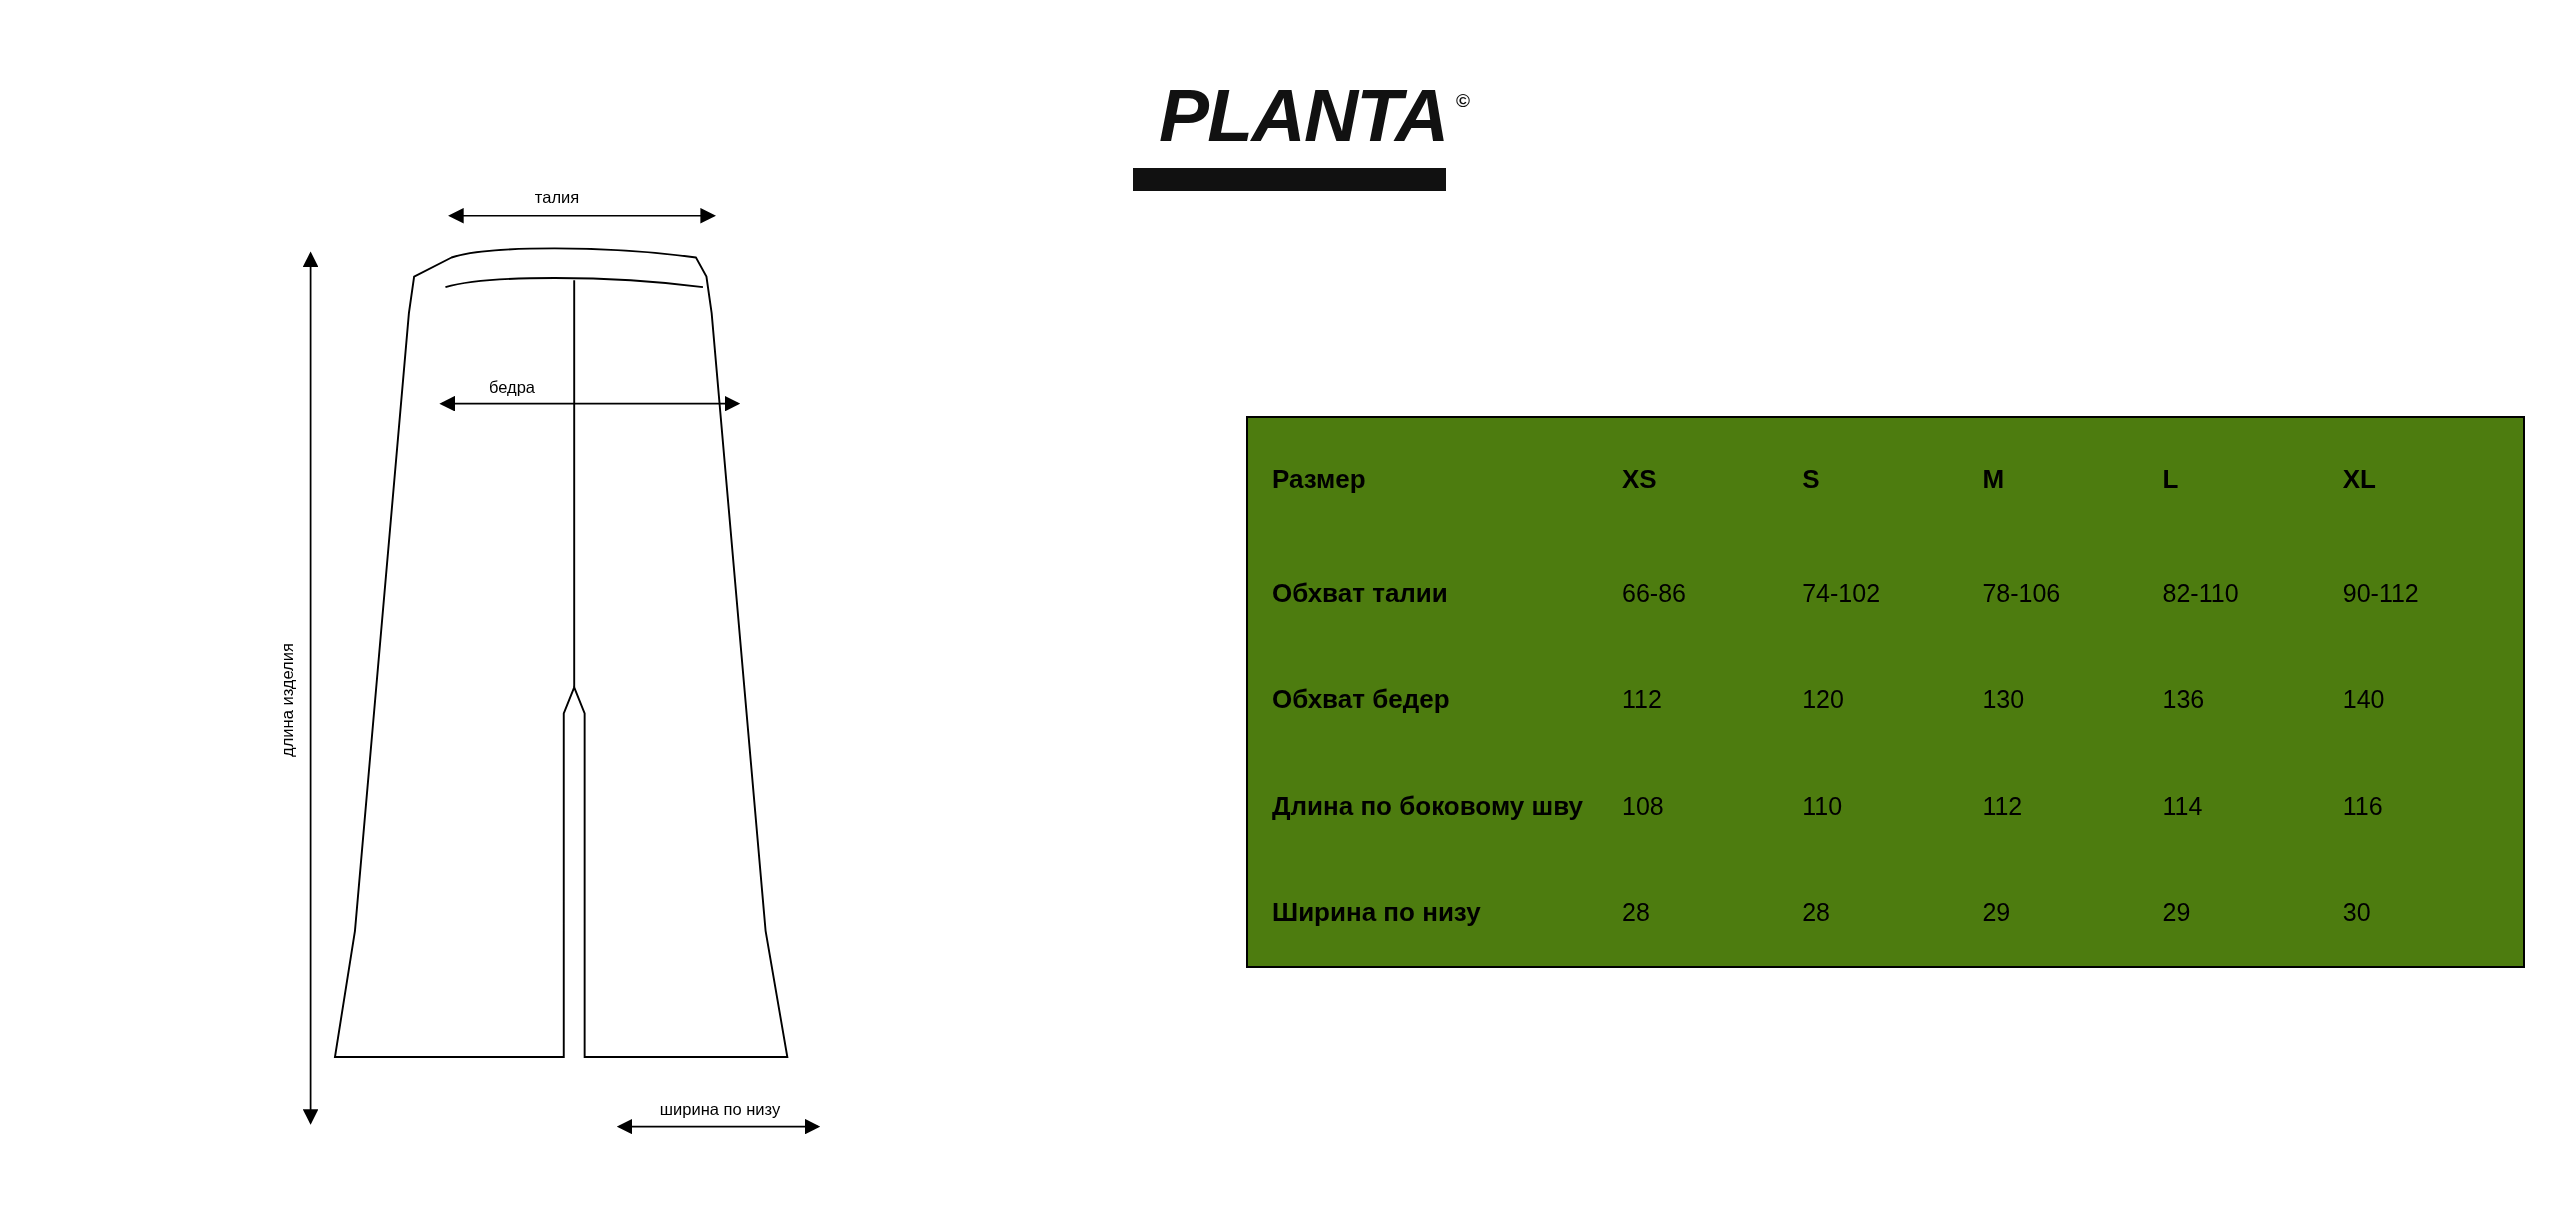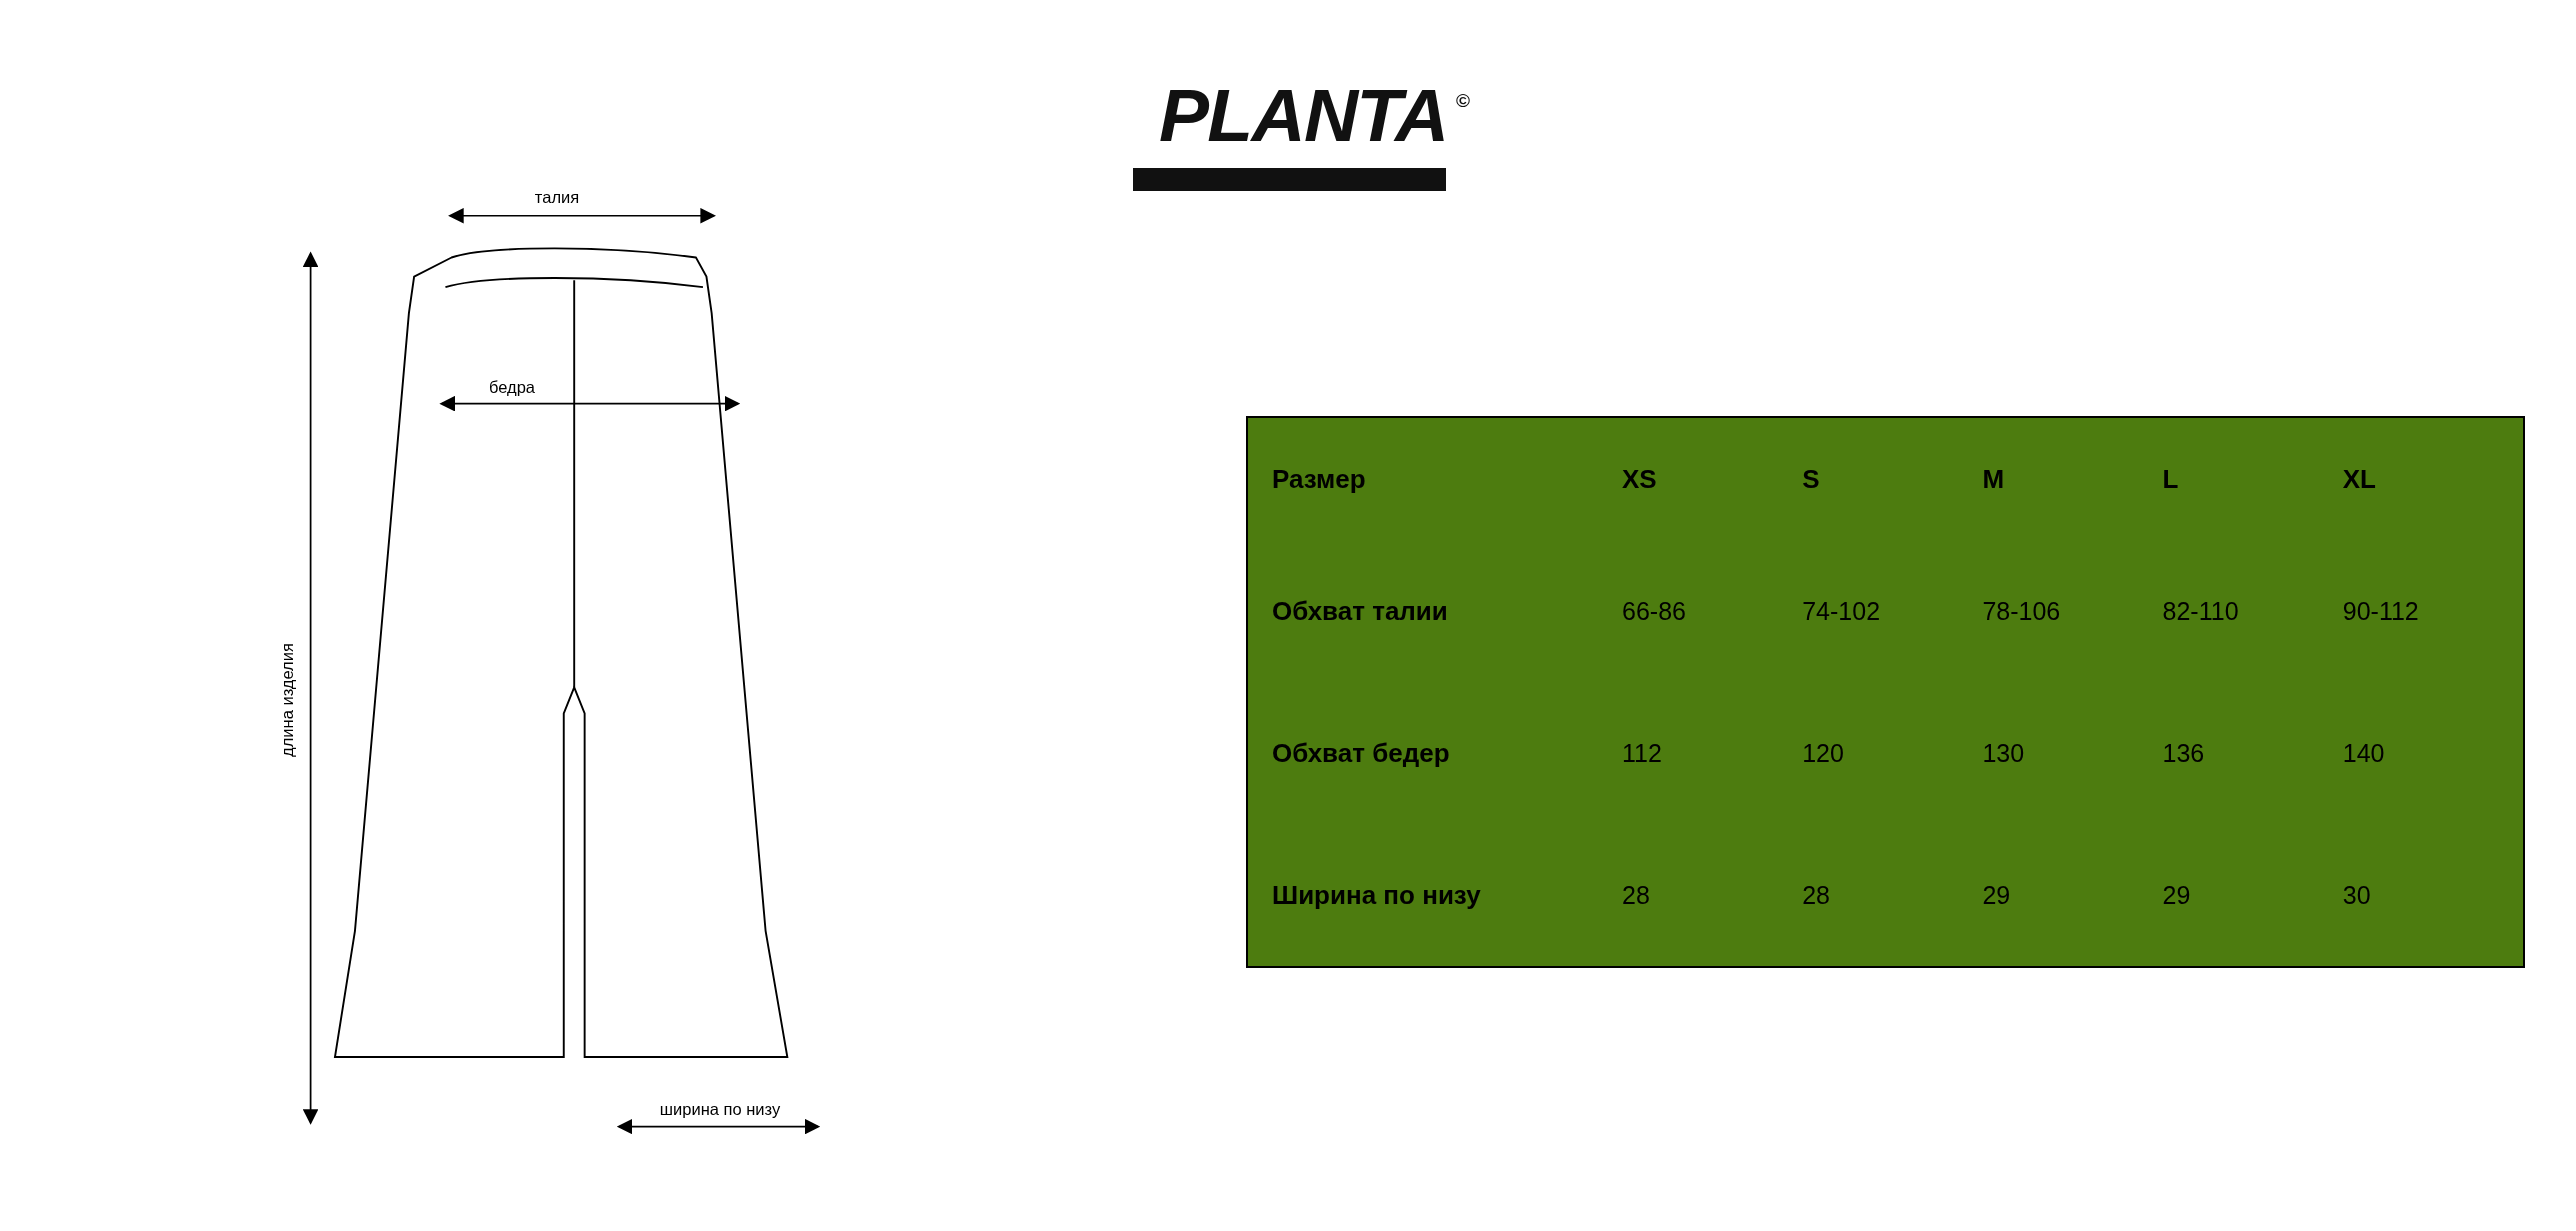--- a/index.html
+++ b/index.html
@@ -235,20 +235,28 @@
       </tr>
       <tr class="data-row">
         <td class="row-head-label">Обхват бедер</td>
         <td class="cell-val">112</td>
         <td class="cell-val">120</td>
         <td class="cell-val">130</td>
         <td class="cell-val">136</td>
         <td class="cell-val">140</td>
       </tr>
       <tr class="data-row">
+        <td class="row-head-label">Длина по боковому шву</td>
+        <td class="cell-val">108</td>
+        <td class="cell-val">110</td>
+        <td class="cell-val">112</td>
+        <td class="cell-val">114</td>
+        <td class="cell-val">116</td>
+      </tr>
+      <tr class="data-row">
         <td class="row-head-label">Ширина по низу</td>
         <td class="cell-val">28</td>
         <td class="cell-val">28</td>
         <td class="cell-val">29</td>
         <td class="cell-val">29</td>
         <td class="cell-val">30</td>
       </tr>
     </tbody>
   </table>
 </div>

